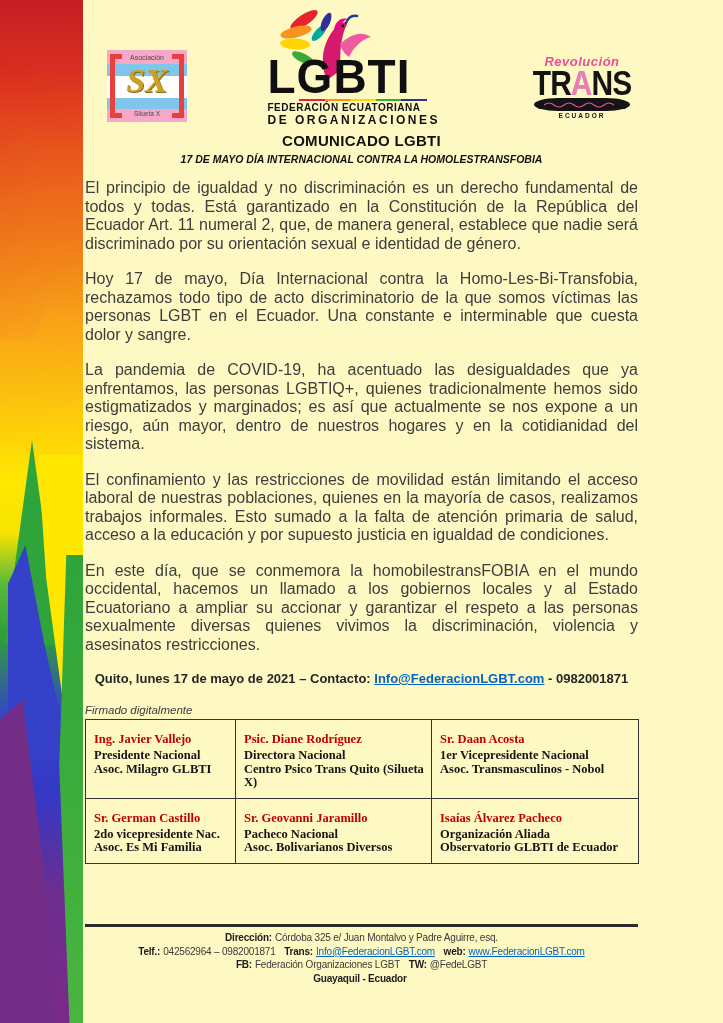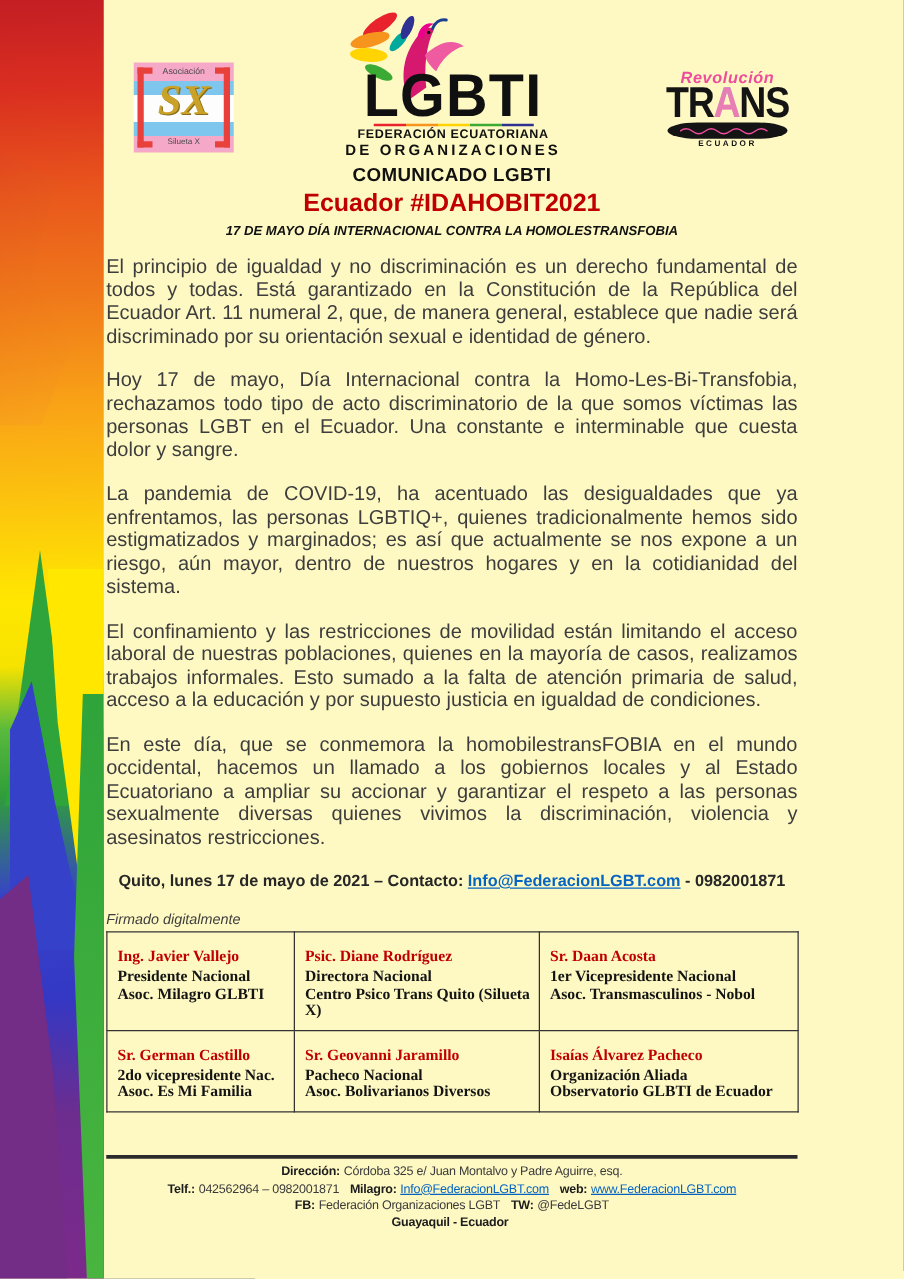--- a/index.html
+++ b/index.html
@@ -47,21 +47,21 @@
   .logo-sx .br.r { right:3px; border-right:5px solid #e8413c;
     border-top:5px solid #e8413c; border-bottom:5px solid #e8413c; }
   .logo-sx .t-top { position:absolute; top:4px; width:100%; text-align:center;
     font-size:7px; color:#4a4a4a; }
   .logo-sx .t-main { position:absolute; top:12px; width:100%; text-align:center;
     font-size:34px; font-weight:bold; font-style:italic; color:#c9a227;
     text-shadow:1px 1px 0 #8a6d1d; font-family:"Liberation Serif", serif; }
   .logo-sx .t-bot { position:absolute; bottom:5px; width:100%; text-align:center;
     font-size:6.5px; color:#4a4a4a; }
   
-  .logo-lgbti { position:relative; width:190px; text-align:center; margin-left:12px; }
+  .logo-lgbti { position:relative; width:190px; margin-left:12px; }
   .logo-lgbti svg.bird { position:absolute; left:2px; top:0; }
   .lgbti-word { margin-top:48px; font-size:46px; line-height:44px; font-weight:bold;
     color:#101010; letter-spacing:1px; transform:scaleY(1.05); }
   .lgbti-rule { width:128px; height:2px; margin:1px auto 1px;
     background:linear-gradient(90deg,#e8232e 0 20%,#f7941d 20% 40%,#ffd400 40% 60%,#3aaa35 60% 80%,#2e3192 80% 100%); }
   .lgbti-l1 { font-size:10px; font-weight:bold; color:#101010; letter-spacing:.5px; }
   .lgbti-l2 { font-size:12px; font-weight:bold; color:#101010; letter-spacing:2.5px; }
   
   .logo-trans { position:relative; width:112px; margin-top:48px; text-align:center; }
   .trans-script { font-size:13px; font-weight:bold; font-style:italic; color:#ee4d9b;
@@ -160,21 +160,20 @@
         <div class="trans-banner">
           <svg width="76" height="6" viewBox="0 0 76 6">
               <path d="M0 3 q5 -4 10 0 q5 4 10 0 q5 -4 10 0 q5 4 10 0 q5 -4 10 0 q5 4 10 0 q5 -4 10 0" stroke="#ee4d9b" stroke-width="1.2" fill="none"></path>
             </svg>
         </div>
         <div class="trans-ecuador">ECUADOR</div>
       </div>
     </div>
 
     <div class="title1">COMUNICADO LGBTI</div>
-    <div class="title2">Ecuador #IDAHOBIT2021</div>
     <div class="subtitle">17 DE MAYO DÍA INTERNACIONAL CONTRA LA HOMOLESTRANSFOBIA</div>
 
     <div class="bodytext">
       <p>El principio de igualdad y no discriminación es un derecho fundamental de todos y todas. Está garantizado en la Constitución de la República del Ecuador Art. 11 numeral 2, que, de manera general, establece que nadie será discriminado por su orientación sexual e identidad de género.</p>
       <p>Hoy 17 de mayo, Día Internacional contra la Homo-Les-Bi-Transfobia, rechazamos todo tipo de acto discriminatorio de la que somos víctimas las personas LGBT en el Ecuador. Una constante e interminable que cuesta dolor y sangre.</p>
       <p>La pandemia de COVID-19, ha acentuado las desigualdades que ya enfrentamos, las personas LGBTIQ+, quienes tradicionalmente hemos sido estigmatizados y marginados; es así que actualmente se nos expone a un riesgo, aún mayor, dentro de nuestros hogares y en la cotidianidad del sistema.</p>
       <p>El confinamiento y las restricciones de movilidad están limitando el acceso laboral de nuestras poblaciones, quienes en la mayoría de casos, realizamos trabajos informales. Esto sumado a la falta de atención primaria de salud, acceso a la educación y por supuesto justicia en igualdad de condiciones.</p>
       <p>En este día, que se conmemora la homobilestransFOBIA en el mundo occidental, hacemos un llamado a los gobiernos locales y al Estado Ecuatoriano a ampliar su accionar y garantizar el respeto a las personas sexualmente diversas quienes vivimos la discriminación, violencia y asesinatos restricciones.</p>
     </div>
 
@@ -221,21 +220,21 @@
       </table>
   </div>
 
   <div class="pfooter">
     <div class="rule"></div>
     <div class="fline">
       <span class="lbl">Dirección:</span><span>Córdoba 325 e/ Juan Montalvo y Padre Aguirre, esq.</span>
     </div>
     <div class="fline">
       <span class="lbl">Telf.:</span><span>042562964 – 0982001871</span><span class="sp"></span>
-      <span class="lbl">Milagro:</span><a href="#">Info@FederacionLGBT.com</a><span class="sp"></span>
+      <span class="lbl">Trans:</span><a href="#">Info@FederacionLGBT.com</a><span class="sp"></span>
       <span class="lbl">web:</span><a href="#">www.FederacionLGBT.com</a>
     </div>
     <div class="fline">
       <span class="lbl">FB:</span><span>Federación Organizaciones LGBT</span><span class="sp"></span>
       <span class="lbl">TW:</span><span>@FedeLGBT</span>
     </div>
     <div class="fline">
       <span class="lbl">Guayaquil - Ecuador</span>
     </div>
   </div>

